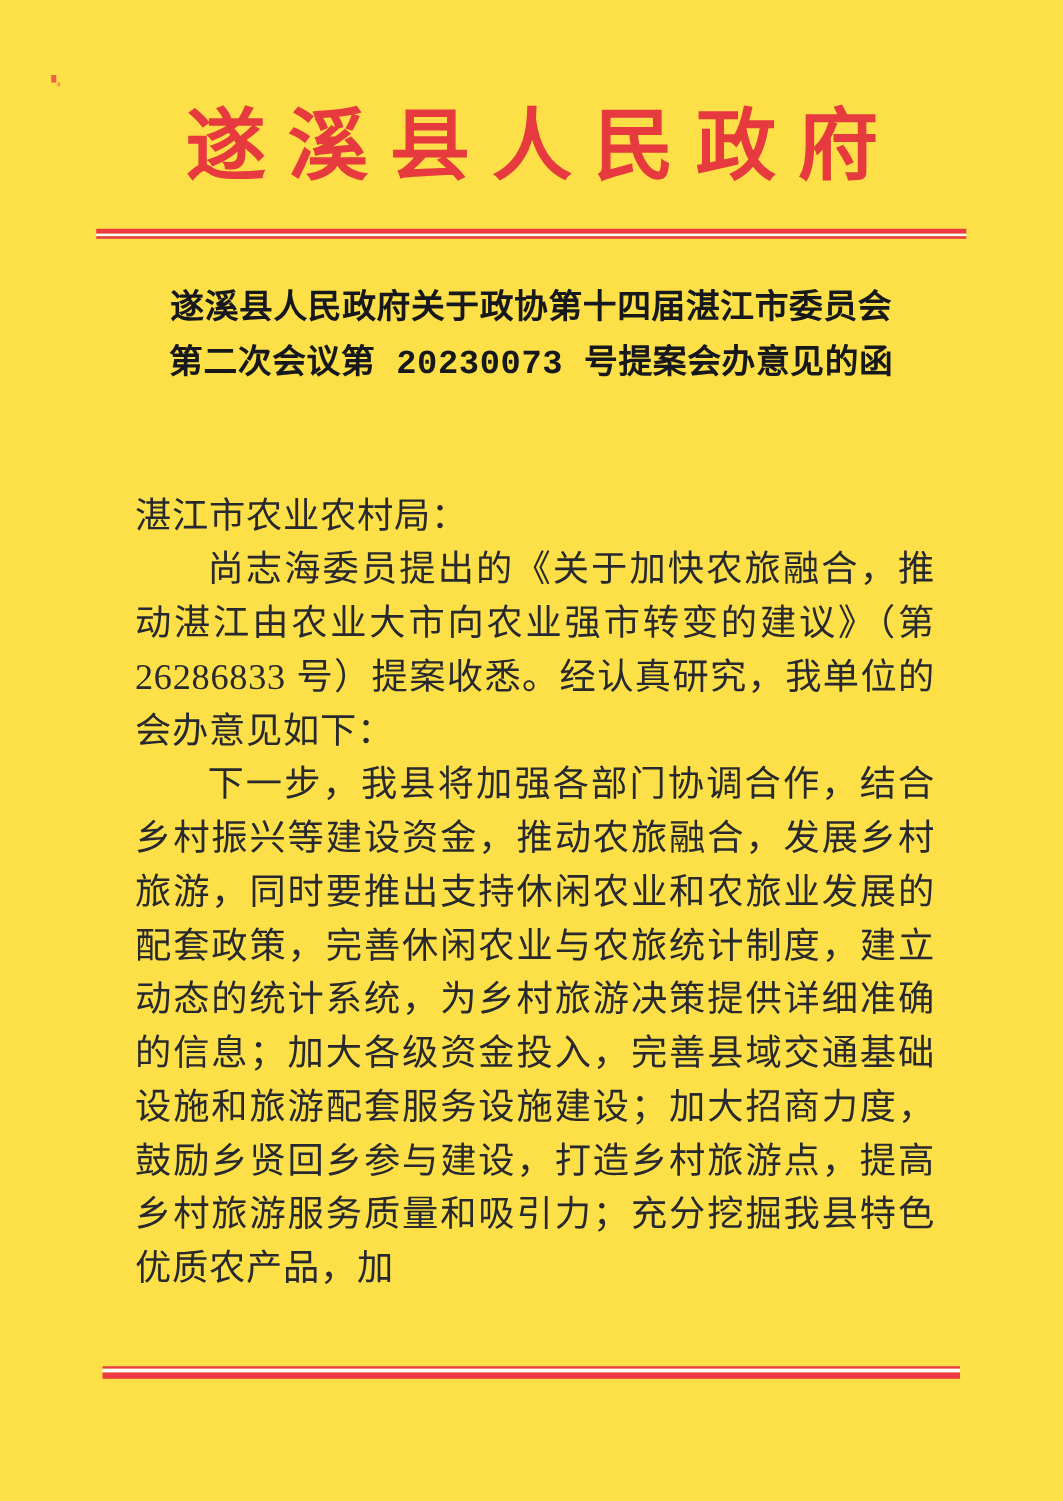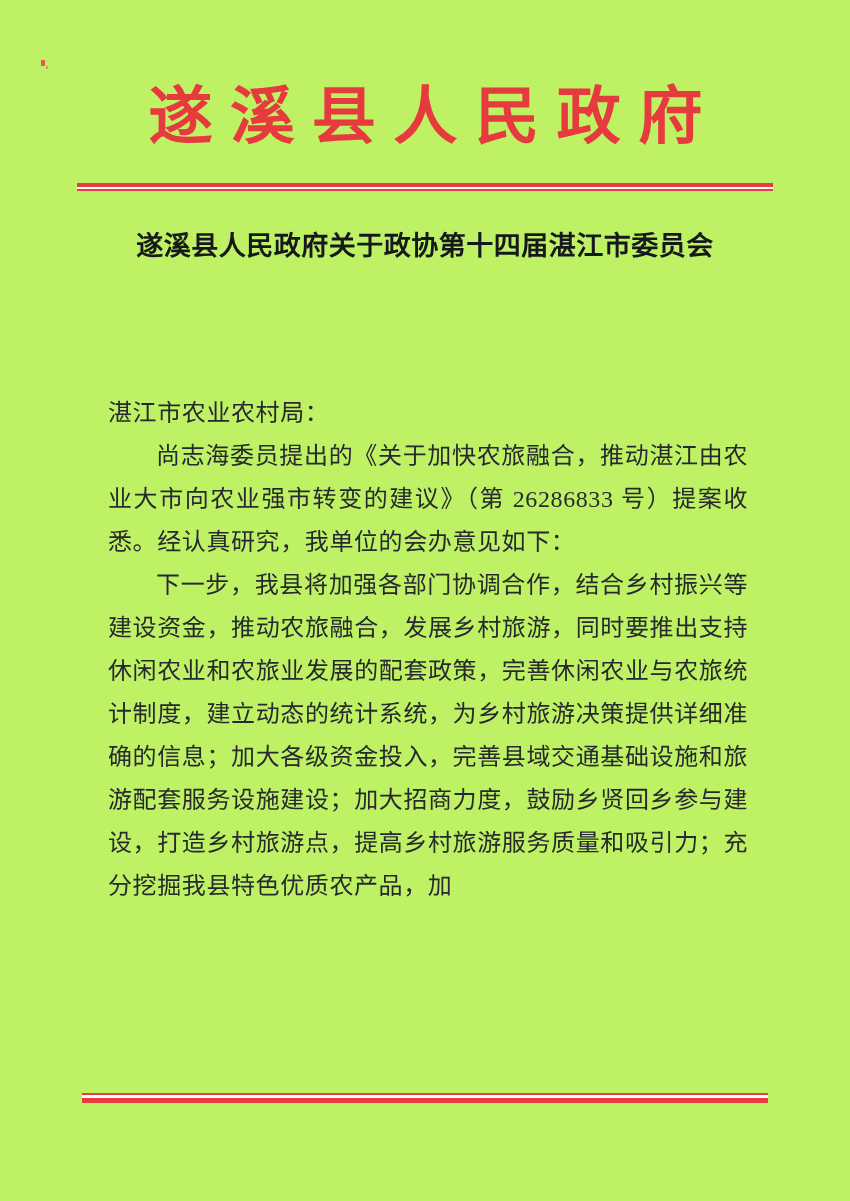--- a/index.html
+++ b/index.html
@@ -8,21 +8,21 @@
     padding: 0;
     background: #ffffff;
   }
   body {
     font-family: "Liberation Serif", "DejaVu Serif", serif;
   }
   .page {
     position: relative;
     width: 850px;
     height: 1201px;
-    background: #bef264;
+    background: #fde047;
     overflow: hidden;
     box-sizing: border-box;
   }
 
   
   .speck {
     position: absolute;
     background: #ef4350;
     opacity: .85;
   }
@@ -91,21 +91,21 @@
   
   .body-block {
     position: absolute;
     left: 108px;
     top: 392px;
     width: 640px;
   }
   .salutation,
   .para {
     font-family: "Liberation Serif", "DejaVu Serif", serif;
-    font-size: 24px;
+    font-size: 29px;
     line-height: 43px;
     color: #27292e;
     margin: 0;
     letter-spacing: 0.6px;
     text-align: justify;
     text-justify: inter-character;
   }
   .para { text-indent: 2em; }
 
   
@@ -143,20 +143,21 @@
   </div>
 
   <div class="rule-top" style="top:183px;">
     <div class="bar-thick"></div>
     <div class="bar-gap"></div>
     <div class="bar-thin"></div>
   </div>
 
   <div class="doc-title">
     <span class="tline">遂溪县人民政府关于政协第十四届湛江市委员会</span>
+    <span class="tline">第二次会议第 20230073 号提案会办意见的函</span>
   </div>
 
   <div class="body-block">
     <p class="salutation">湛江市农业农村局：</p>
     <p class="para">尚志海委员提出的《关于加快农旅融合，推动湛江由农业大市向农业强市转变的建议》（第 26286833 号）提案收悉。经认真研究，我单位的会办意见如下：</p>
     <p class="para">下一步，我县将加强各部门协调合作，结合乡村振兴等建设资金，推动农旅融合，发展乡村旅游，同时要推出支持休闲农业和农旅业发展的配套政策，完善休闲农业与农旅统计制度，建立动态的统计系统，为乡村旅游决策提供详细准确的信息；加大各级资金投入，完善县域交通基础设施和旅游配套服务设施建设；加大招商力度，鼓励乡贤回乡参与建设，打造乡村旅游点，提高乡村旅游服务质量和吸引力；充分挖掘我县特色优质农产品，加</p>
   </div>
 
   <div class="rule-bottom" style="top:1093px;">
     <div class="bar-thin"></div>

